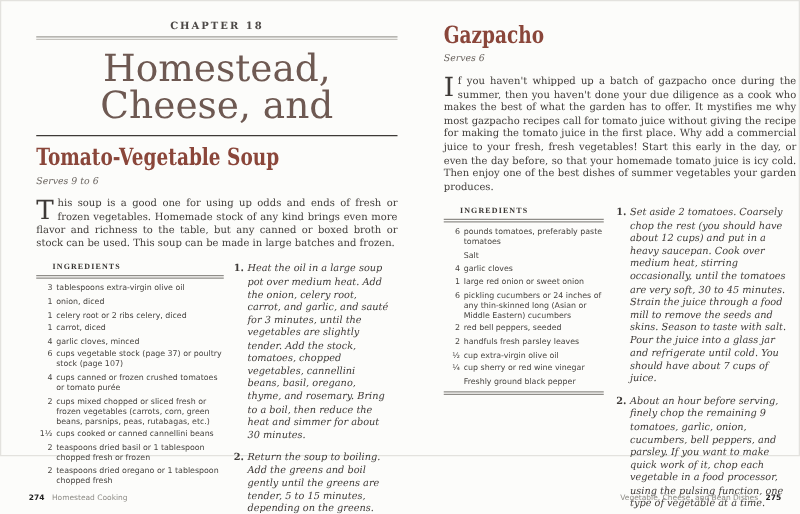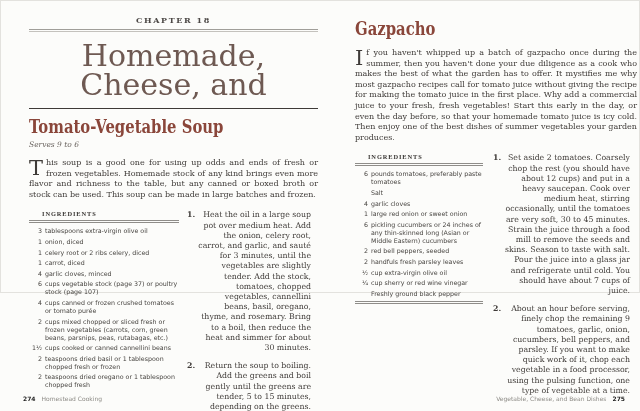--- a/index.html
+++ b/index.html
@@ -3,21 +3,21 @@
 <meta charset="utf-8">
 <style>
   * { margin:0; padding:0; box-sizing:border-box; }
   html,body { width:640px; height:411px; overflow:hidden; }
   body {
     background:#fcfcfa;
     font-family:"DejaVu Serif", serif;
     color:#3f3b38;
     position:relative;
   }
-  .spread { display:flex; width:640px; height:293px; border:1px solid #e3e2de; }
+  .spread { display:flex; width:640px; height:365px; border:1px solid #e3e2de; }
   .page { position:relative; height:411px; }
   .page-left  { width:330px; padding:0 12px 0 28px; }
   .page-right { width:310px; padding:0 2px 0 25px; }
 
   
   .chapter-label {
     text-align:center; font-size:8px; letter-spacing:1.6px;
     color:#4c4846; margin-top:14px; font-weight:bold;
   }
   .double-rule { margin-top:4px; border-top:1px solid #a09e99; height:3px; border-bottom:1px solid #c4c2bd; }
@@ -59,39 +59,39 @@
   .ing-row {
     display:flex; font-family:"DejaVu Sans", sans-serif;
     font-size:6.3px; line-height:8px; color:#474440; margin-bottom:2.6px;
   }
   .ing-qty { width:13px; text-align:right; flex:none; }
   .ing-text { flex:1; margin-left:3px; }
   .end-rule { margin-top:3px; }
 
   .step { display:flex; margin-bottom:8px; }
   .step-num { flex:none; width:11px; font-weight:bold; font-size:7.8px; line-height:10.2px; }
-  .step-text { flex:1; font-size:7.8px; line-height:10.2px; text-align:right; }
+  .step-text { flex:1; font-size:7.8px; line-height:10.2px; text-align:left;font-style:italic; }
 
   
   .footer { position:absolute; bottom:10px; font-family:"DejaVu Sans", sans-serif; font-size:6px; }
   .footer-left  { left:22px; }
   .footer-right { right:14px; text-align:right; }
   .pagenum { font-weight:bold; color:#222; }
   .foot-title { color:#8d8b86; margin-left:6px; }
   .foot-chapter { color:#8d8b86; margin-right:6px; }
 </style>
 </head>
 <body>
 
 <div class="spread">
 
   <div class="page page-left">
     <div class="chapter-label">CHAPTER 18</div>
     <div class="double-rule"></div>
-    <h1 class="chapter-title"><span>Homemade,</span><br>
+    <h1 class="chapter-title"><span>Homestead,</span><br>
       <span>Cheese, and</span><br>
       </h1>
     <div class="title-rule"></div>
 
     <h2 class="recipe-title">Tomato-Vegetable Soup</h2>
     <div class="serves">Serves 9 to 6</div>
     <p class="intro"><span class="dropcap">T</span><span>his soup is a good one for using up odds and ends of fresh or frozen vegetables. Homemade stock of any kind brings even more flavor and richness to the table, but any canned or boxed broth or stock can be used. This soup can be made in large batches and frozen.</span></p>
 
     <div class="columns">
       <div class="ing-col">
@@ -158,20 +158,21 @@
       </div>
     </div>
 
     <div class="footer footer-left">
       <span class="pagenum">274</span><span class="foot-title">Homestead Cooking</span>
     </div>
   </div>
 
   <div class="page page-right">
     <h2 class="recipe-title">Gazpacho</h2>
+    <div class="serves">Serves 6</div>
     <p class="intro"><span class="dropcap">I</span><span>f you haven't whipped up a batch of gazpacho once during the summer, then you haven't done your due diligence as a cook who makes the best of what the garden has to offer. It mystifies me why most gazpacho recipes call for tomato juice without giving the recipe for making the tomato juice in the first place. Why add a commercial juice to your fresh, fresh vegetables! Start this early in the day, or even the day before, so that your homemade tomato juice is icy cold. Then enjoy one of the best dishes of summer vegetables your garden produces.</span></p>
 
     <div class="columns">
       <div class="ing-col">
         <div class="ing-header">INGREDIENTS</div>
         <div class="rule-dbl"></div>
         <div class="ing-list">
           <div class="ing-row">
               <span class="ing-qty">6</span>
               <span class="ing-text">pounds tomatoes, preferably paste tomatoes</span>

